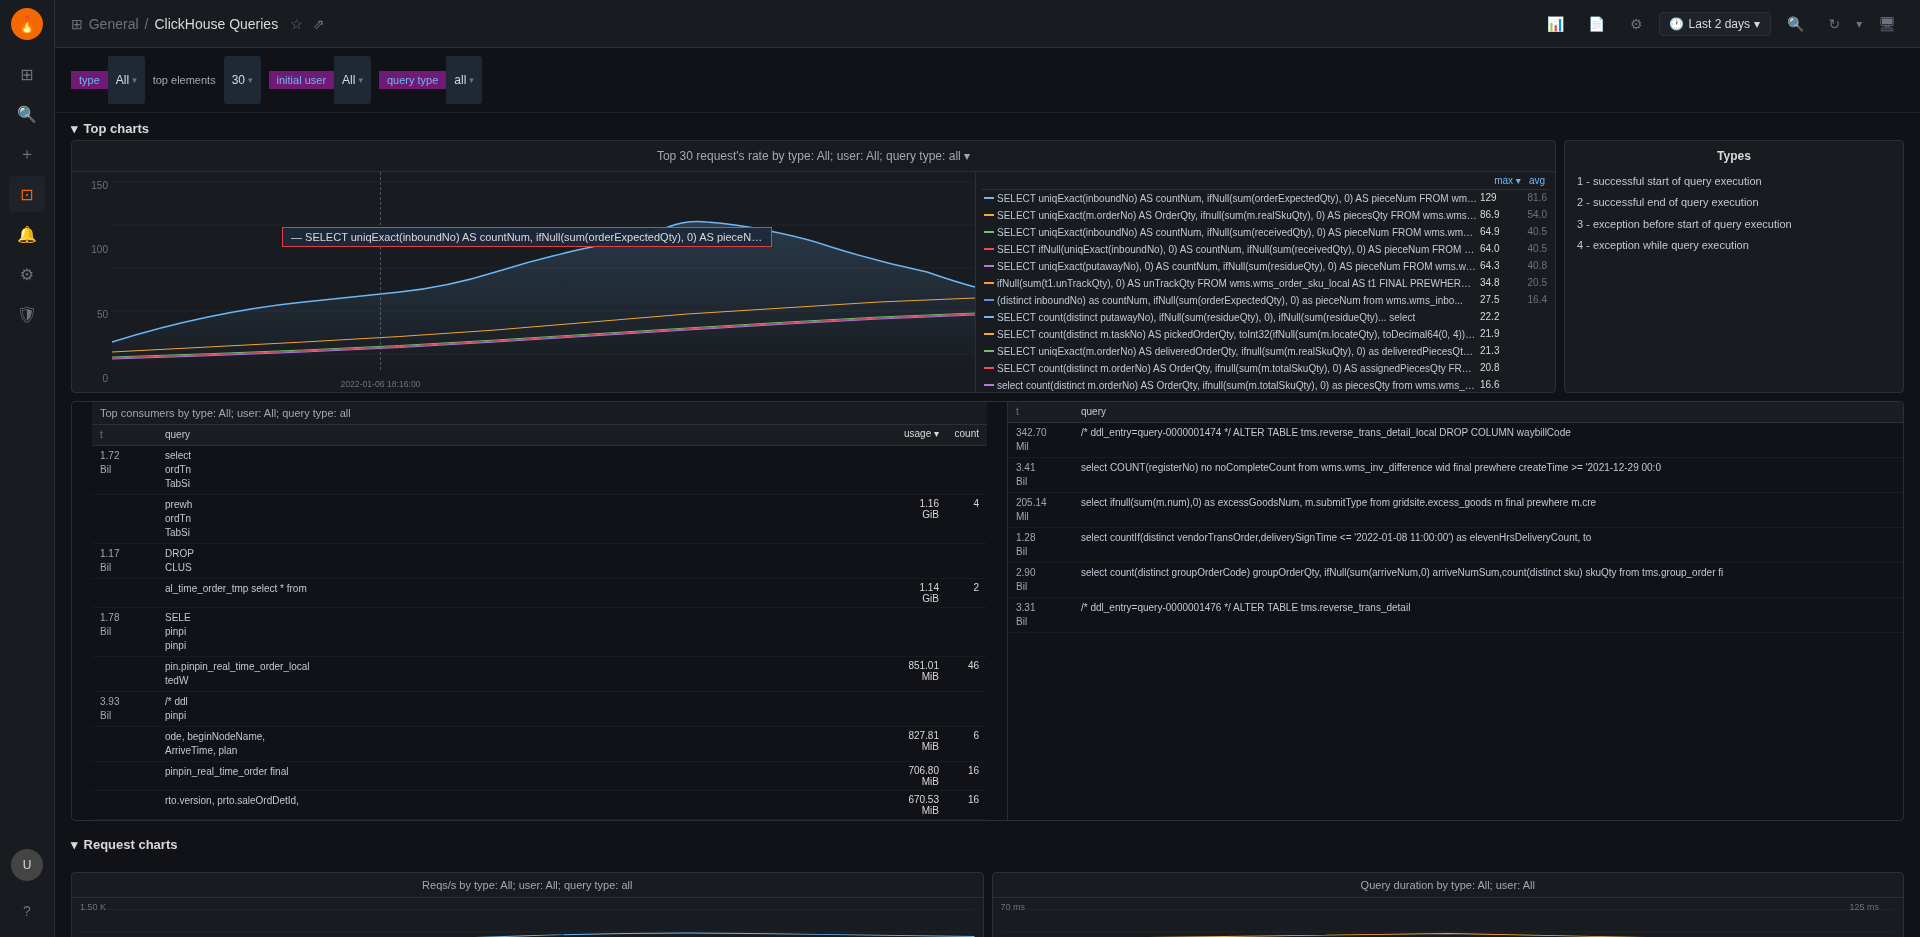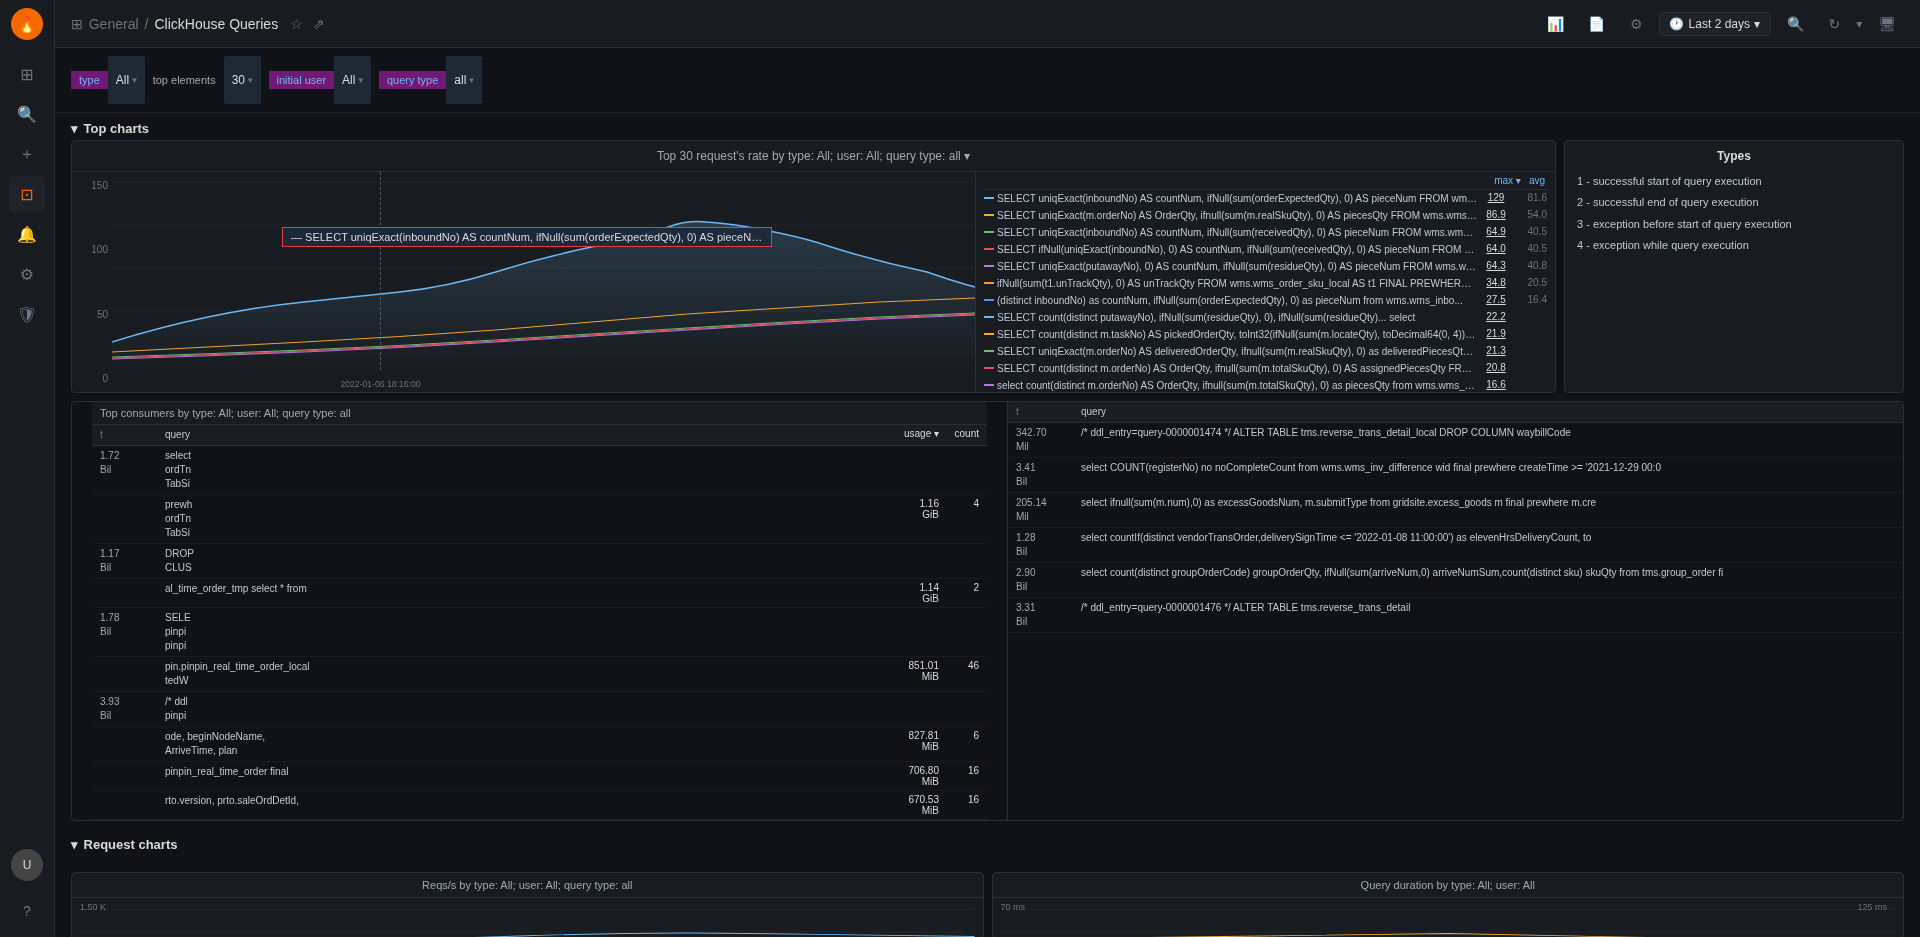--- a/index.html
+++ b/index.html
@@ -247,21 +247,21 @@
       font-size: 9px;
       color: #6e7280;
       position: absolute;
       left: 8px;
       top: 4px;
     }
     .small-chart-yaxis-bottom {
       font-size: 9px;
       color: #6e7280;
       position: absolute;
-      right: 16px;
+      right: 24px;
       top: 4px;
     }
 
     
     ::-webkit-scrollbar { width: 6px; height: 6px; }
     ::-webkit-scrollbar-track { background: #111217; }
     ::-webkit-scrollbar-thumb { background: #2c2f36; border-radius: 3px; }
 
     .chart-combined-view {
       display: flex;
@@ -291,21 +291,21 @@
     .li-row {
       display: flex;
       align-items: flex-start;
       gap: 3px;
       padding: 2px 2px;
       cursor: pointer;
       font-size: 10px;
     }
     .li-color { width: 10px; height: 2px; margin-top: 5px; flex-shrink: 0; }
     .li-label { flex: 1; color: #c0c8d4; line-height: 1.3; overflow: hidden; white-space: nowrap; text-overflow: ellipsis; }
-    .li-max { width: 32px; text-align: center; color: #d9d9d9; text-decoration: underline; }
+    .li-max { width: 32px; text-align: left; color: #d9d9d9; }
     .li-avg { width: 32px; text-align: right; color: #6e7280; }
 
     .selected-query-box {
       position: absolute;
       border: 1.5px solid #e04040;
       background: rgba(30,40,60,0.95);
       padding: 3px 8px;
       font-size: 11px;
       color: #d9d9d9;
       z-index: 20;

